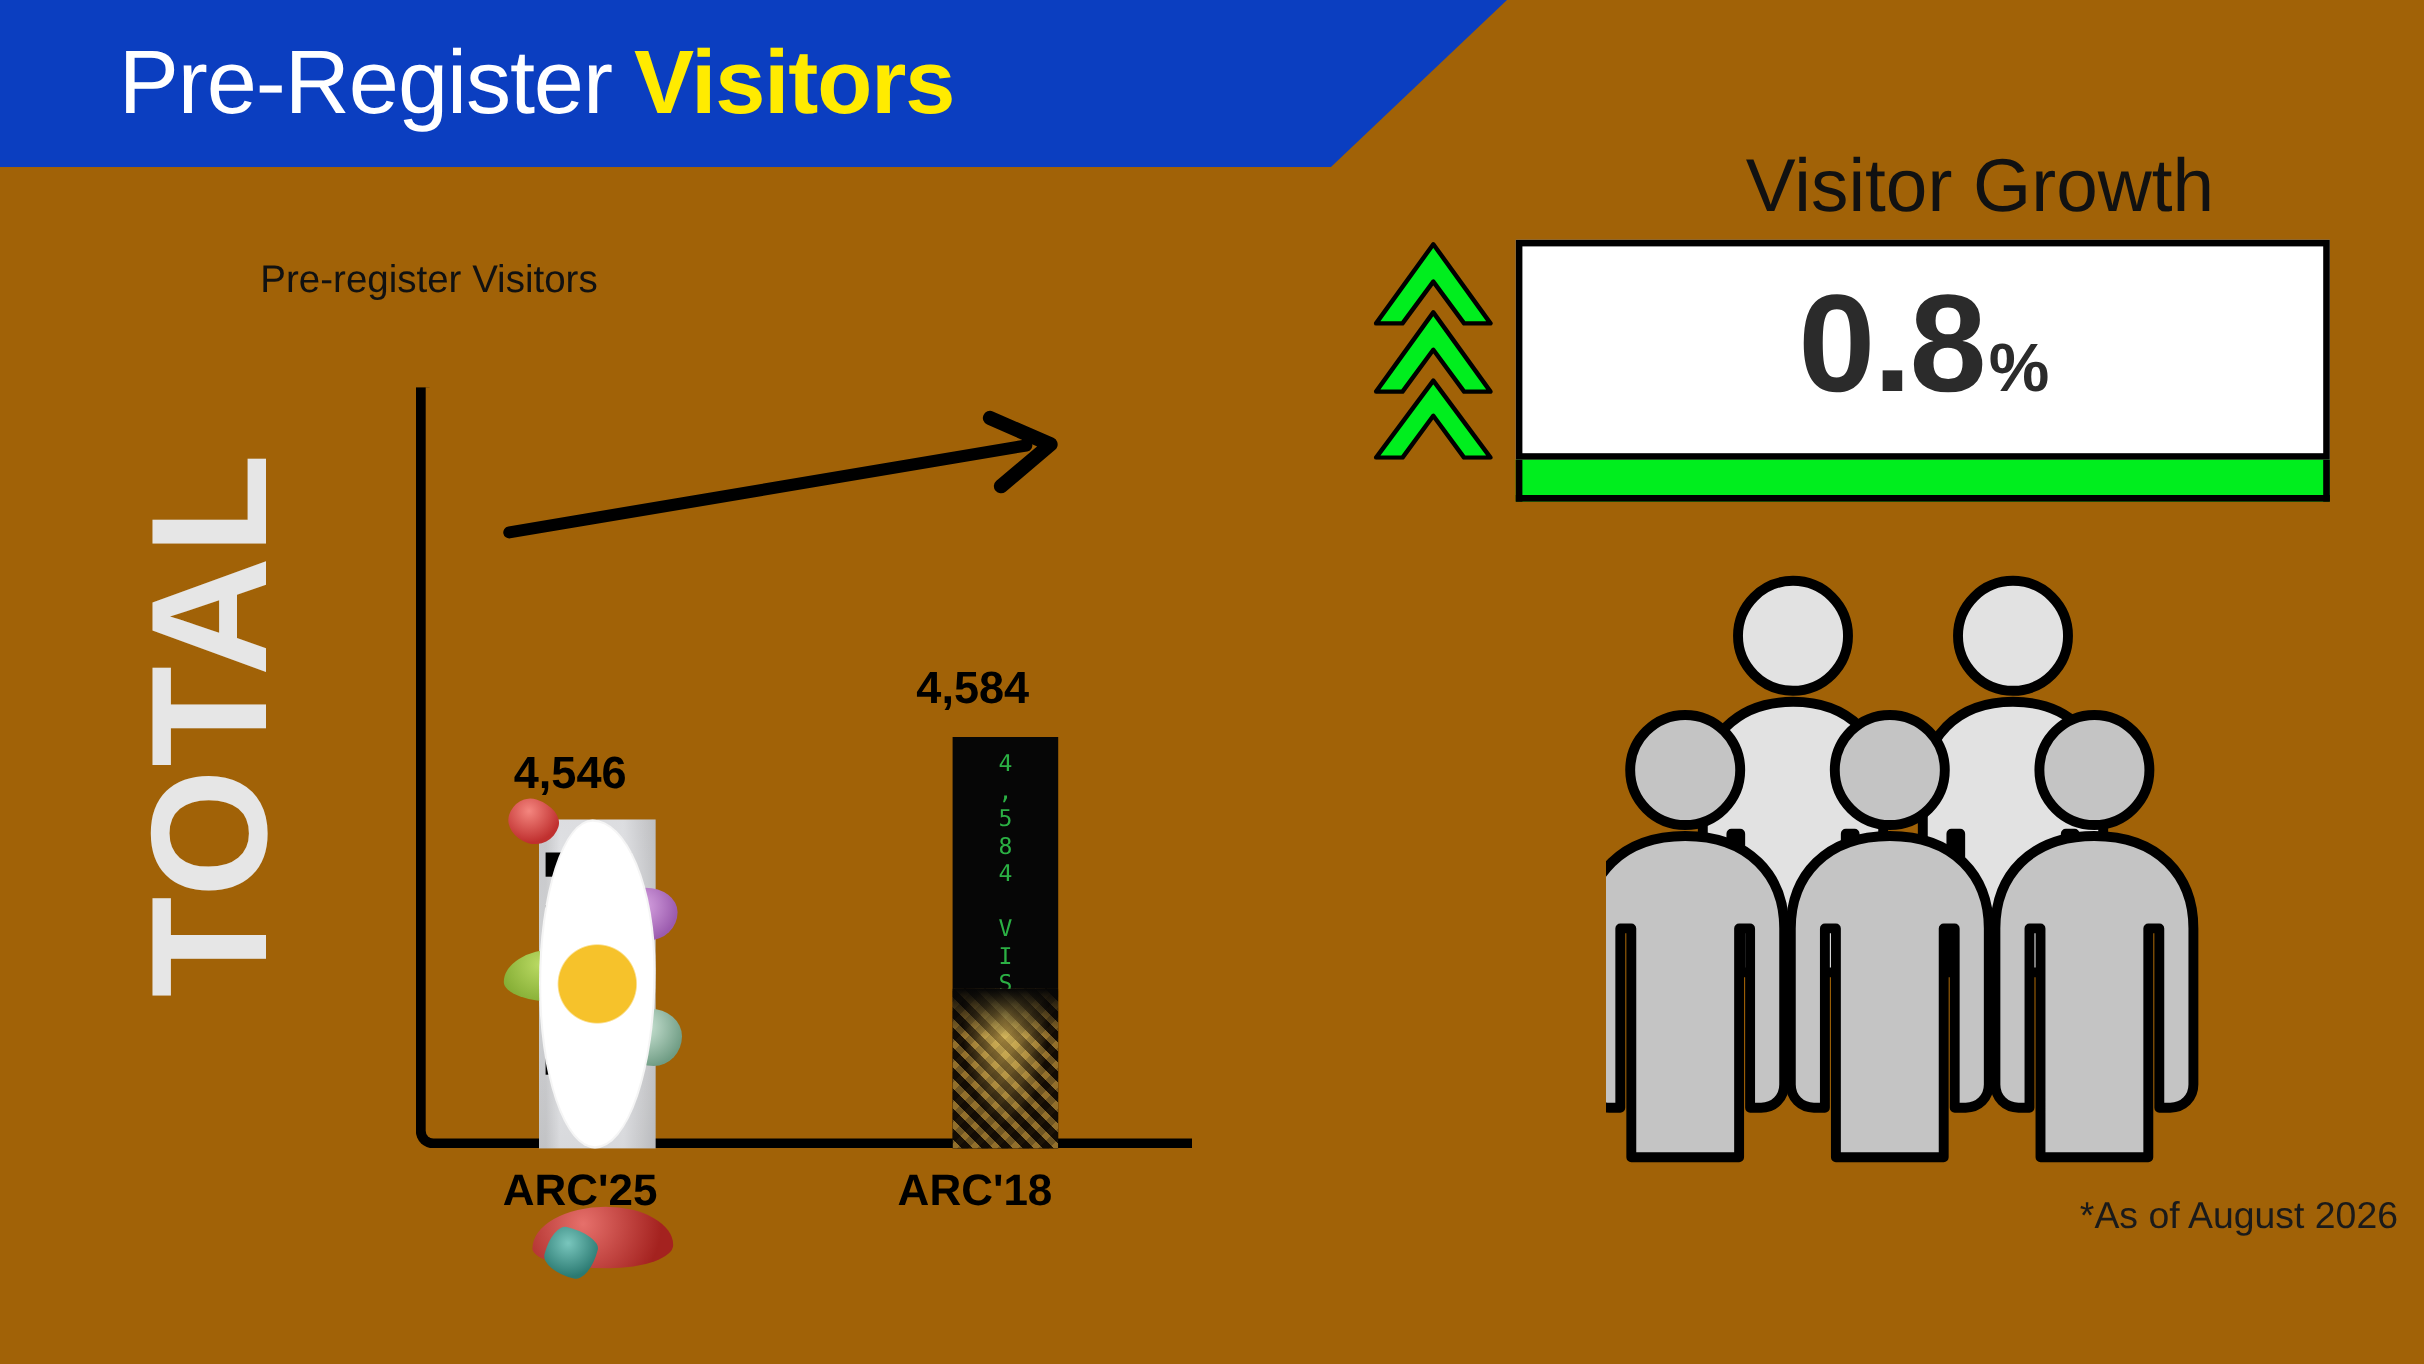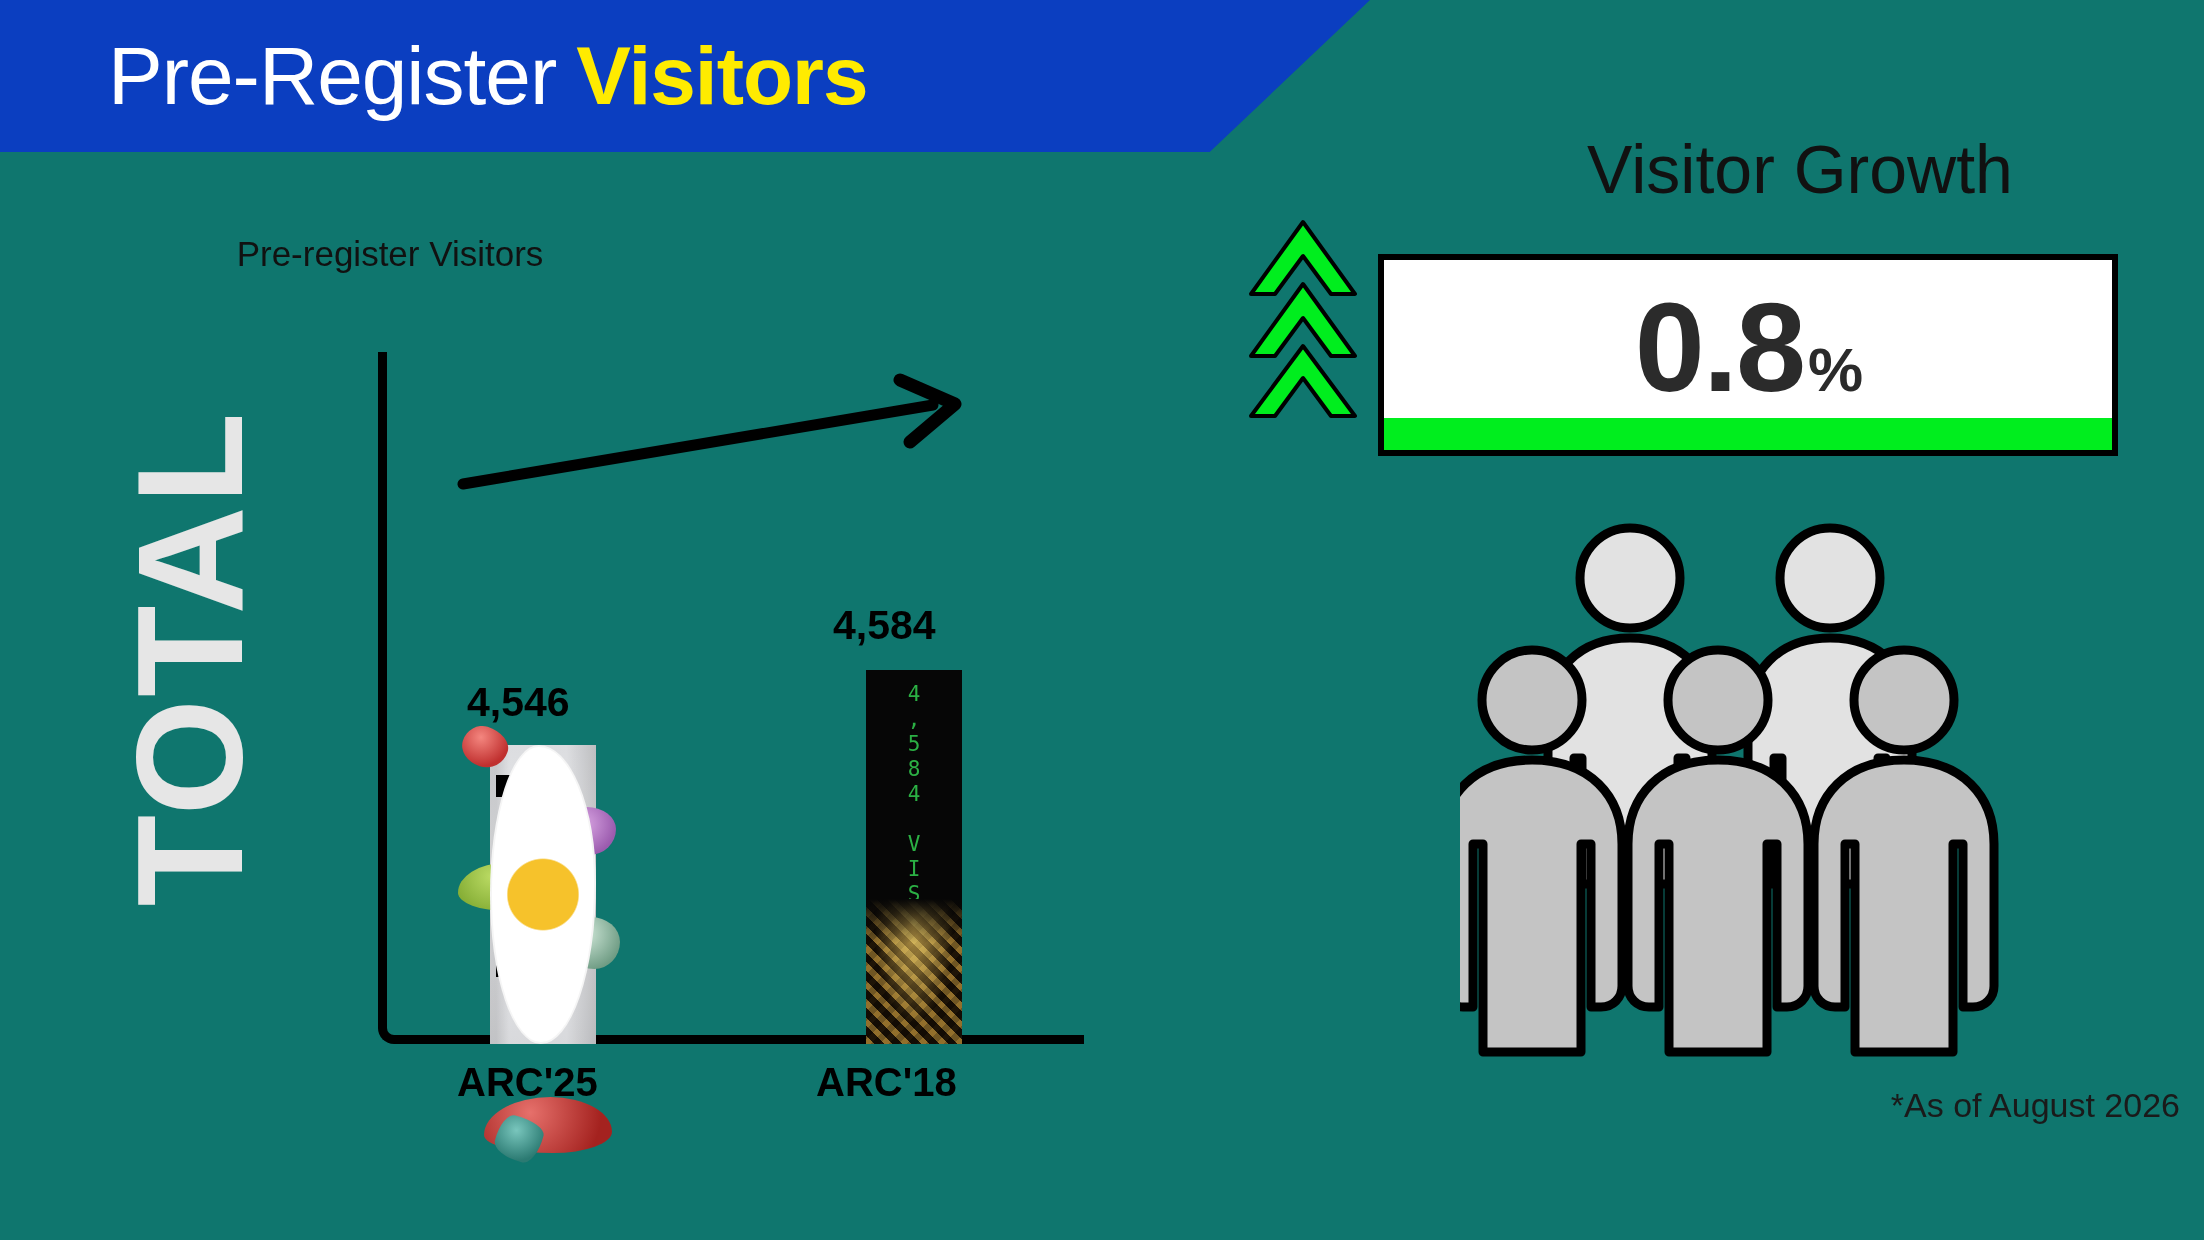--- a/index.html
+++ b/index.html
@@ -2,21 +2,21 @@
 <html style="--brand: #0B3EC0; --green: #00EE1E;"><head>
 <meta charset="utf-8">
 <style>
   * { box-sizing: border-box; margin: 0; padding: 0; }
   html, body {
     width: 2204px; height: 1240px;
     background: #ffffff;
     font-family: "Liberation Sans", sans-serif;
     overflow: hidden;
   }
-  #stage { position: relative; width: 2204px; height: 1240px; background:#0f766e; }
+  #stage { position: relative; width: 2204px; height: 1240px; background:#a16207; }
 
   
   #header-banner {
     position: absolute; left: 0; top: 0; width: 1370px; height: 152px;
     background: var(--brand, #0B3EC0);
     clip-path: polygon(0 0, 100% 0, 88.3% 100%, 0 100%);
     display: flex; align-items: center;
   }
   #header-title {
     margin-left: 108px;
@@ -163,21 +163,21 @@
   #growth-title {
     position: absolute; left: 240px; top: -10px; width: 640px;
     text-align: center; font-size: 68px; color: #111; white-space: nowrap;
   }
 
   #chevron-stack { position: absolute; left: 3px; top: 78px; width: 120px; height: 200px; }
 
   #growth-box {
     position: absolute; left: 138px; top: 78px; width: 740px; height: 200px;
     border: 6px solid #000; background: #fff;
-    display: flex; align-items: center; justify-content: center; margin-top: 36px;
+    display: flex; align-items: center; justify-content: center;
   }
   #growth-value {
     font-size: 126px; font-weight: 700; color: #2B2B2B; line-height: 1;
     letter-spacing: -2px; display:flex; align-items: baseline;
     transform: translateY(-6px);
   }
   #growth-value .pct { font-size: 62px; font-weight: 700; margin-left: 4px; }
   #growth-underbar {
     position: absolute; left: 138px; top: 278px; width: 740px; height: 38px;
     background: var(--green, #00EE1E);

